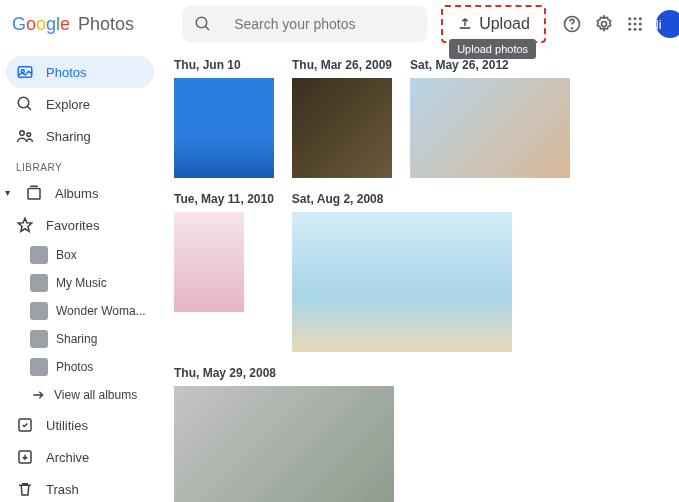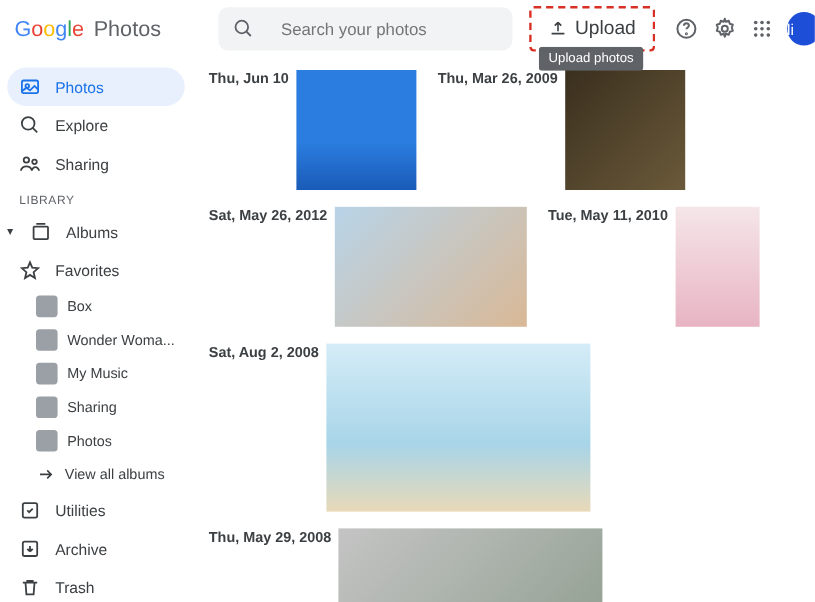--- a/index.html
+++ b/index.html
@@ -22,21 +22,21 @@
 .nav-item{display:flex;align-items:center;gap:12px;padding:7px 10px;border-radius:16px;cursor:pointer;color:#3c4043;font-size:13px}
 .nav-item.active{background:#e8f0fe;color:#1a73e8}
 .nav-item svg{flex-shrink:0}
 .lib-header{font-size:10px;color:#5f6368;padding:10px 10px 4px;letter-spacing:0.5px}
 .album-item{display:flex;align-items:center;gap:8px;padding:5px 6px 5px 24px;cursor:pointer;font-size:12px;color:#3c4043}
 .album-thumb{width:18px;height:18px;background:#9aa0a6;border-radius:3px;flex-shrink:0}
 .album-label{white-space:nowrap;overflow:hidden;text-overflow:ellipsis}
 .view-all{display:flex;align-items:center;gap:8px;padding:6px 6px 6px 24px;cursor:pointer;font-size:12px}
 .main{flex:1;padding:10px 14px;overflow-y:auto}
 .grid{display:flex;flex-wrap:wrap;gap:14px 18px}
-.photo-group{display:flex;flex-direction:row;gap:6px}
+.photo-group{display:flex;flex-direction:column;gap:6px}
 .date-label{font-size:12px;font-weight:bold;color:#3c4043}
 .photo-1{width:100px;height:100px;background:linear-gradient(#2b7de0 60%,#1a5bb8);position:relative}
 .photo-2{width:100px;height:100px;background:linear-gradient(135deg,#3a2f1e,#6b5a3a)}
 .photo-3{width:160px;height:100px;background:linear-gradient(135deg,#b8d4e8,#d9b896)}
 .photo-4{width:70px;height:100px;background:linear-gradient(#f5e6e8,#e8b4c4)}
 .photo-5{width:220px;height:140px;background:linear-gradient(#d4ecf7,#a8d5e8 60%,#e8d9b8)}
 .photo-6{width:220px;height:140px;background:linear-gradient(135deg,#c4c4c4,#8a9a8a)}
 .chev{display:inline-block;transform:rotate(90deg);font-size:10px;margin-right:2px}
 </style>
 </head>
@@ -129,25 +129,25 @@
           <path d="M12 3l2.5 6 6.5.5-5 4.5 1.5 6.5L12 17l-5.5 3.5L8 14 3 9.5l6.5-.5z"></path>
         </svg>
       <span>Favorites</span>
     </div>
     <div class="album-item">
         <div class="album-thumb"></div>
         <span class="album-label">Box</span>
       </div>
     <div class="album-item">
         <div class="album-thumb"></div>
+        <span class="album-label">My Music</span>
+      </div>
+    <div class="album-item">
+        <div class="album-thumb"></div>
         <span class="album-label">Wonder Woma...</span>
-      </div>
-    <div class="album-item">
-        <div class="album-thumb"></div>
-        <span class="album-label">My Music</span>
       </div>
     <div class="album-item">
         <div class="album-thumb"></div>
         <span class="album-label">Sharing</span>
       </div>
     <div class="album-item">
         <div class="album-thumb"></div>
         <span class="album-label">Photos</span>
       </div>
     <div class="view-all">

